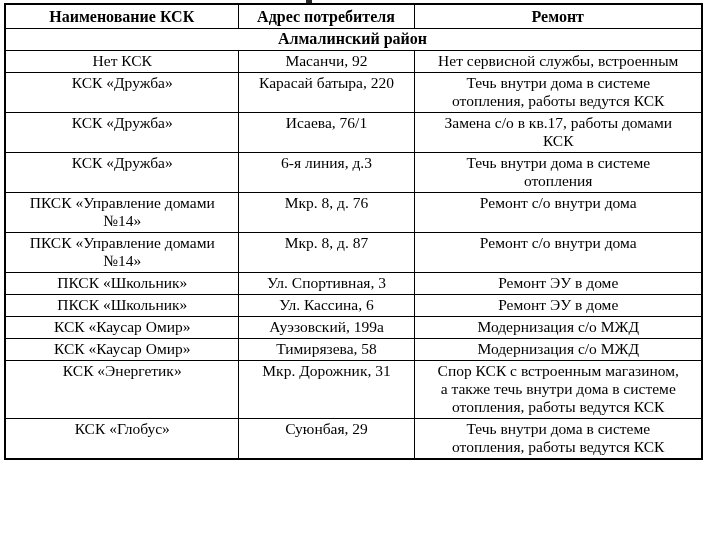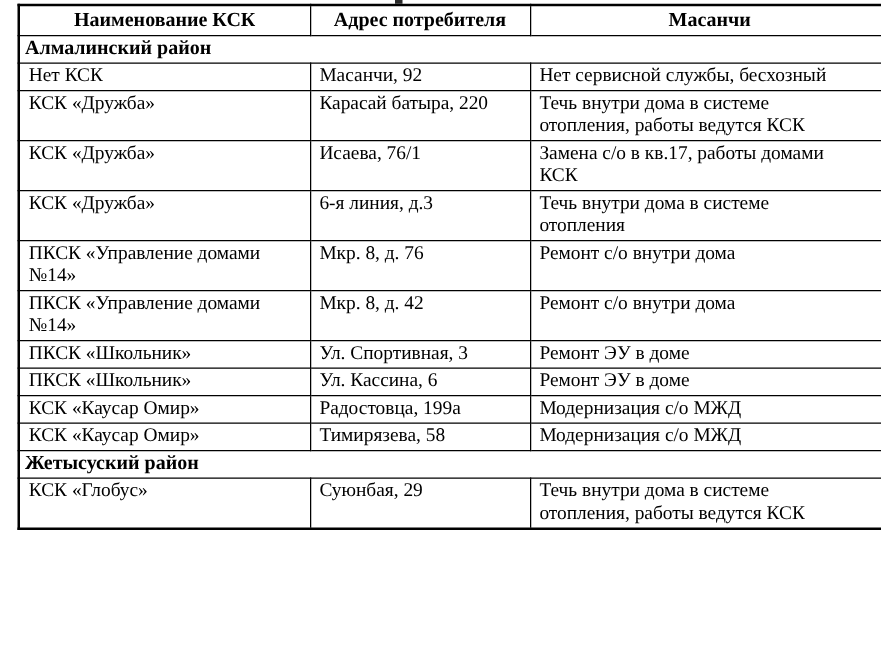--- a/index.html
+++ b/index.html
@@ -9,21 +9,20 @@
     width: 705px;
     height: 533px;
     overflow: hidden;
     font-family: "Liberation Serif", "DejaVu Serif", serif;
   }
   .page {
     position: relative;
     width: 614px;
     height: 533px;
     background: #ffffff;
-    margin-left: 10px;
   }
   
   .top-artifact {
     position: absolute;
     left: 306px;
     top: 0;
     width: 6px;
     height: 3px;
     background: #2a2a2a;
   }
@@ -46,21 +45,21 @@
     text-align: center;
     vertical-align: top;
     padding: 2px 4px 2px 4px;
     line-height: 19px;
     color: #000000;
   }
   table.ksk td {
     border: 1px solid #000000;
     font-size: 15.5px;
     vertical-align: top;
-    text-align: left;
+    text-align: center;
     padding: 1px 6px 2px 7px;
     line-height: 18px;
     white-space: pre-line;
     color: #000000;
     overflow: hidden;
   }
   table.ksk tr.section-row td {
     font-weight: bold;
     font-size: 16px;
     padding: 1px 6px 2px 4px;
@@ -75,31 +74,31 @@
   <table class="ksk">
     <colgroup>
       <col class="c1">
       <col class="c2">
       <col class="c3">
     </colgroup>
     <thead>
       <tr>
         <th>Наименование КСК</th>
         <th>Адрес потребителя</th>
-        <th>Масанчи</th>
+        <th>Ремонт</th>
       </tr>
     </thead>
     <tbody>
         <tr class="section-row">
           <td colspan="3">Алмалинский район</td>
         </tr>
         <tr>
           <td>Нет КСК</td>
           <td>Масанчи, 92</td>
-          <td>Нет сервисной службы, бесхозный</td>
+          <td>Нет сервисной службы, встроенным</td>
         </tr>
         <tr>
           <td>КСК «Дружба»</td>
           <td>Карасай батыра, 220</td>
           <td>Течь внутри дома в системе
 отопления, работы ведутся КСК</td>
         </tr>
         <tr>
           <td>КСК «Дружба»</td>
           <td>Исаева, 76/1</td>
@@ -114,45 +113,49 @@
         </tr>
         <tr>
           <td>ПКСК «Управление домами
 №14»</td>
           <td>Мкр. 8, д. 76</td>
           <td>Ремонт с/о внутри дома</td>
         </tr>
         <tr>
           <td>ПКСК «Управление домами
 №14»</td>
-          <td>Мкр. 8, д. 42</td>
+          <td>Мкр. 8, д. 87</td>
           <td>Ремонт с/о внутри дома</td>
         </tr>
         <tr>
           <td>ПКСК «Школьник»</td>
           <td>Ул. Спортивная, 3</td>
           <td>Ремонт ЭУ в доме</td>
         </tr>
         <tr>
           <td>ПКСК «Школьник»</td>
           <td>Ул. Кассина, 6</td>
           <td>Ремонт ЭУ в доме</td>
         </tr>
         <tr>
           <td>КСК «Каусар Омир»</td>
-          <td>Радостовца, 199а</td>
+          <td>Ауэзовский, 199а</td>
           <td>Модернизация с/о МЖД</td>
         </tr>
         <tr>
           <td>КСК «Каусар Омир»</td>
           <td>Тимирязева, 58</td>
           <td>Модернизация с/о МЖД</td>
         </tr>
-        <tr class="section-row">
-          <td colspan="3">Жетысуский район</td>
+        <tr>
+          <td>КСК «Энергетик»</td>
+          <td>Мкр. Дорожник, 31</td>
+          <td>Спор КСК с встроенным магазином,
+а также течь внутри дома в системе
+отопления, работы ведутся КСК</td>
         </tr>
         <tr>
           <td>КСК «Глобус»</td>
           <td>Суюнбая, 29</td>
           <td>Течь внутри дома в системе
 отопления, работы ведутся КСК</td>
         </tr>
       </tbody>
   </table>
 </div>

